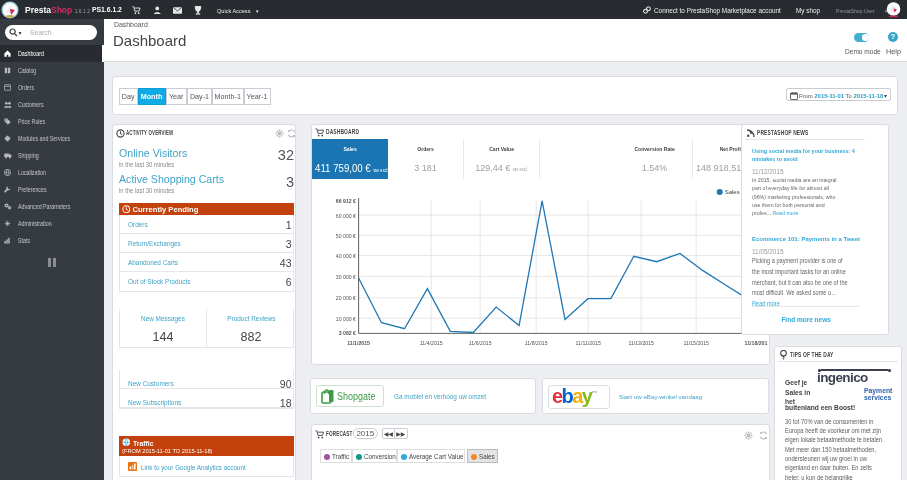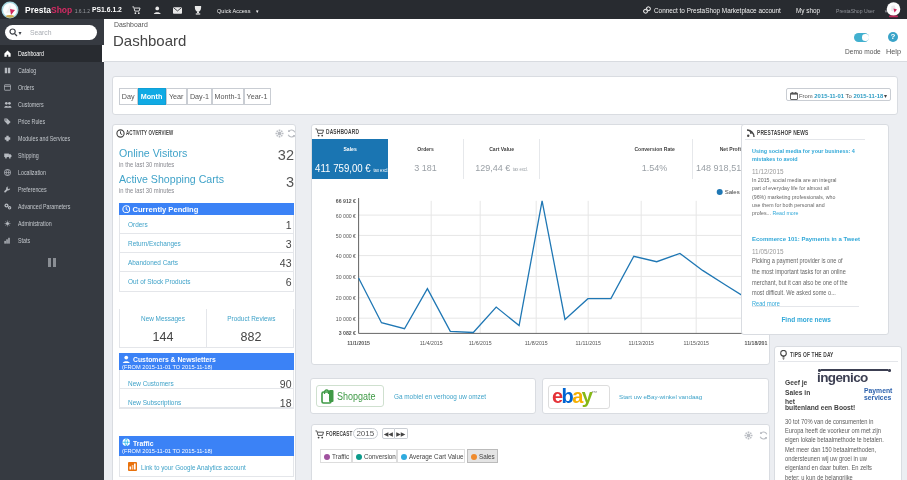--- a/index.html
+++ b/index.html
@@ -1,21 +1,21 @@
 <!DOCTYPE html>
 <html><head>
 <meta charset="utf-8">
 <style>
 * { margin:0; padding:0; box-sizing:border-box; }
 html,body { width:907px; height:480px; overflow:hidden; }
 body { font-family:"Liberation Sans", sans-serif; background:#eceef2; position:relative; }
 .abs { position:absolute; }
 .panel { position:absolute; background:#fff; border:1px solid #d9dce1; border-radius:3px; }
 .phead { font-size:6.6px; font-weight:bold; color:#444; letter-spacing:0.2px; }
-.bluehdr { background:#3b82f6; color:#fff; font-weight:bold; }
+.bluehdr { background:#c2410c; color:#fff; font-weight:bold; }
 svg { display:block; }
 .nx { display:inline-block; transform-origin:0 0; white-space:nowrap; } .s78{transform:scaleX(0.78);} .s82{transform:scaleX(0.82);} .s86{transform:scaleX(0.86);} .s88{transform:scaleX(0.88);} .s90{transform:scaleX(0.90);}
 </style>
 </head>
 <body>
 
 <div class="abs" style="left:0;top:0;width:907px;height:19px;background:#282b30;"></div>
 
 <svg class="abs" style="left:1px;top:1px;" width="18" height="18" viewBox="0 0 18 18">
   <circle cx="9" cy="9" r="8.5" fill="#a6d8e0"></circle>
@@ -275,28 +275,20 @@
   </div>
 
   <div class="abs" style="left:5.5px;top:184.9px;width:175.5px;height:39px;border:1px solid #e4e6ea;border-top:none;">
     <div class="abs" style="left:0;top:0;width:87px;height:39px;border-right:1px solid #e4e6ea;"></div>
     <a class="abs" style="left:0;top:5px;width:87px;text-align:center;font-size:7.3px;color:#41a3c9;"><span style="display:inline-block;transform:scaleX(0.88);">New Messages</span></a>
     <div class="abs" style="left:0;top:21px;width:87px;text-align:center;font-size:12.5px;color:#444;">144</div>
     <a class="abs" style="left:88px;top:5px;width:87px;text-align:center;font-size:7.3px;color:#41a3c9;"><span style="display:inline-block;transform:scaleX(0.88);">Product Reviews</span></a>
     <div class="abs" style="left:88px;top:21px;width:87px;text-align:center;font-size:12.5px;color:#444;">882</div>
   </div>
 
-  <div class="bluehdr abs" style="left:5.5px;top:228px;width:175.5px;height:17.9px;">
-    <svg class="abs" style="left:3px;top:2px;" width="8.5" height="8.5" viewBox="0 0 10 10">
-        <circle cx="5" cy="3" r="2.2" fill="#fff"></circle>
-        <path d="M0.8 10 C0.8 6.5 9.2 6.5 9.2 10 Z" fill="#fff"></path>
-      </svg>
-    <span class="abs" style="left:14px;top:2px;font-size:7.6px;white-space:nowrap;"><span class="nx s90">Customers &amp; Newsletters</span></span>
-    <span class="abs" style="left:3px;top:11px;font-size:6px;font-weight:normal;white-space:nowrap;"><span class="nx" style="transform:scaleX(0.95);">(FROM 2015-11-01 TO 2015-11-18)</span></span>
-  </div>
   <div class="cn abs" style="left:5.5px;top:245.9px;width:175.5px;border:1px solid #e4e6ea;border-top:none;font-size:8px;">
     <div class="trow">
         <a>New Customers</a>
         <b>90</b>
       </div>
     <div class="trow">
         <a>New Subscriptions</a>
         <b>18</b>
       </div>
   </div>

